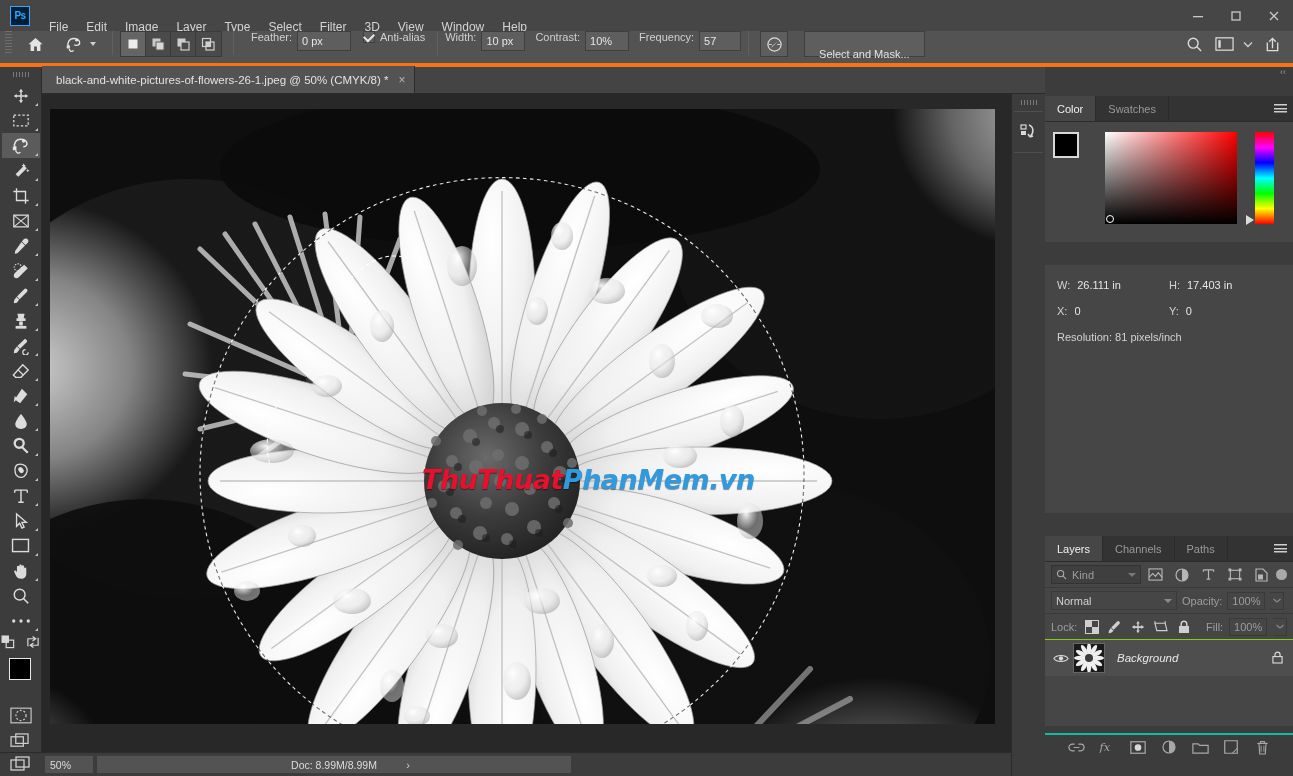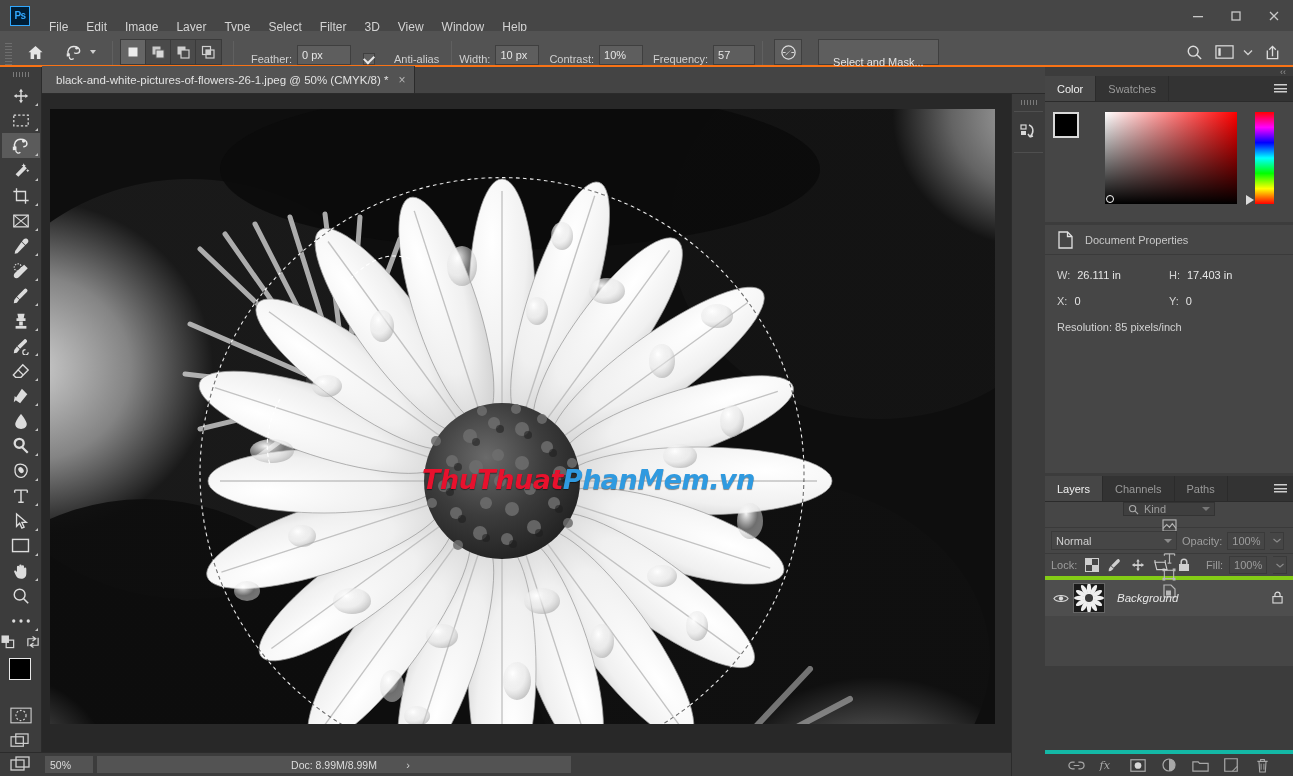--- a/index.html
+++ b/index.html
@@ -33,22 +33,22 @@
   .wincontrols { margin-left:auto; display:flex; height:31px; }
   .wc {
     width:38px;height:31px;display:flex;align-items:center;justify-content:center;
     color:#c0c0c0;
   }
   .wc svg{display:block;}
 
   
   .optbar {
     position:absolute; left:0; top:31px; width:1293px; height:36px;
-    background:#535353; border-bottom:2px solid #f97316;
-    display:flex; align-items:flex-end;
+    background:#535353; border-bottom:4px solid #f97316;
+    display:flex; align-items:flex-start;
   }
   .opt-grip {
     width:7px;height:22px;margin-left:5px;margin-right:6px;
     background:repeating-linear-gradient(to bottom,#6e6e6e 0 1px,transparent 1px 3px);
   }
   .opt-icon-btn {
     width:28px;height:26px;display:flex;align-items:center;justify-content:center;
     color:#e0e0e0;
   }
   .home-btn{ width:34px; }
@@ -186,21 +186,21 @@
     background:repeating-linear-gradient(to right,#7a7a7a 0 1px,transparent 1px 3px);}
   .mini-btn{width:30px;height:28px;margin:0 auto;display:flex;align-items:center;justify-content:center;color:#d6d6d6;}
   .mini-sep{height:1px;background:#4f4f4f;margin:6px 2px;}
 
   
   .rdock{
     position:absolute;left:1045px;top:67px;width:248px;height:709px;
     background:#3c3c3c;
   }
   .rdock-collapse{height:9px;display:flex;align-items:center;justify-content:flex-end;padding-right:7px;color:#9a9a9a;font-size:9px;}
-  .panel{ background:#0f172a; }
+  .panel{ background:#0f172a;margin-top:20px; }
   .ptabs{
     height:26px;background:#333333;display:flex;align-items:stretch;
     border-bottom:1px solid #2b2b2b;
   }
   .ptab{
     padding:0 12px;display:flex;align-items:center;font-size:11px;color:#999999;
     background:#333333;border-right:1px solid #2b2b2b;
   }
   .ptab.active{ background:#464646;color:#f0f0f0; }
   .pmenu{margin-left:auto;width:26px;display:flex;align-items:center;justify-content:center;}
@@ -230,51 +230,51 @@
   .propheader{height:30px;display:flex;align-items:center;gap:10px;padding:0 10px;border-bottom:1px solid #3a3a3a;}
   .propicon{width:20px;height:20px;display:flex;align-items:center;justify-content:center;}
   .propbody{padding:14px 12px 10px 12px;}
   .prow{display:flex;margin-bottom:14px;font-size:11px;color:#d2d2d2;}
   .pcell{width:50%;display:flex;gap:7px;}
   .pkey{color:#d2d2d2;}
   .pval{color:#e6e6e6;}
   .pres{font-size:11px;color:#d2d2d2;margin-top:8px;}
 
   
-  .lfilter{height:26px;display:flex;align-items:center;padding:0 6px;gap:3px;border-bottom:1px solid #3a3a3a;flex-direction:column;}
+  .lfilter{height:26px;display:flex;align-items:center;padding:0 6px;gap:3px;border-bottom:1px solid #3a3a3a;}
   .kindsel{
     width:92px;height:19px;background:#3f3f3f;border:1px solid #333;
     display:flex;align-items:center;gap:5px;padding:0 4px;font-size:11px;color:#9d9d9d;
   }
   .kindsel .dd{margin-left:auto;width:0;height:0;border-left:4px solid transparent;border-right:4px solid transparent;border-top:4px solid #777;}
   .lf-icon{width:24px;height:20px;display:flex;align-items:center;justify-content:center;color:#b4b4b4;}
   .lf-toggle{margin-left:auto;width:11px;height:11px;border-radius:50%;background:#a9a9a9;}
   .lblend{height:26px;display:flex;align-items:center;padding:0 6px;gap:5px;border-bottom:1px solid #3a3a3a;}
   .blendsel{
     width:126px;height:19px;background:#464646;border:1px solid #3a3a3a;
     display:flex;align-items:center;padding:0 4px;font-size:11px;color:#d0d0d0;
   }
   .blendsel .dd{margin-left:auto;width:0;height:0;border-left:4px solid transparent;border-right:4px solid transparent;border-top:4px solid #8b8b8b;}
   .lb-lab{font-size:11px;color:#9d9d9d;}
   .opval{width:38px;height:18px;background:#464646;border:1px solid #3a3a3a;font-size:11px;color:#9d9d9d;
     display:flex;align-items:center;justify-content:center;}
   .opdd{width:14px;height:18px;background:#464646;border:1px solid #3a3a3a;border-left:none;
     display:flex;align-items:center;justify-content:center;}
-  .llock{height:26px;display:flex;align-items:center;padding:0 6px;gap:6px;border-bottom:4px solid #84cc16;justify-content:space-between;}
+  .llock{height:26px;display:flex;align-items:center;padding:0 6px;gap:6px;border-bottom:1px solid #84cc16;justify-content:space-between;}
   .lk-icon{width:17px;height:18px;display:flex;align-items:center;justify-content:center;color:#cfcfcf;}
   .layerrow{height:36px;display:flex;align-items:center;background:#4e4e4e;padding-left:4px;}
   .eyecol{width:24px;display:flex;align-items:center;justify-content:center;color:#d8d8d8;}
   .lthumb{width:32px;height:30px;border:1px solid #666;overflow:hidden;background:#111;flex:none;}
   .lthumb svg{display:block;}
   .lname{font-size:11.5px;color:#e8e8e8;font-style:italic;margin-left:12px;flex:1;}
   .llockicon{margin-right:10px;color:#d8d8d8;}
   .layerlist{height:86px;background:#464646;}
   .lfooter{
-    position:absolute;left:0;bottom:0;width:248px;height:26px;background:#3c3c3c;
-    display:flex;align-items:center;justify-content:center;gap:13px;border-top:4px solid #14b8a6;
+    position:absolute;left:0;bottom:17px;width:248px;height:26px;background:#3c3c3c;
+    display:flex;align-items:center;justify-content:center;gap:13px;border-top:2px solid #14b8a6;
   }
   .lf-btn{width:18px;height:18px;display:flex;align-items:center;justify-content:center;color:#a8a8a8;}
   .rpanel-sep{height:3px;background:#3c3c3c;}
 </style>
 </head>
 <body>
 
 <div id="app">
 
   <div class="menubar">
@@ -352,21 +352,21 @@
             <rect x="5" y="5" width="8" height="8" fill="none" stroke="#d0d0d0" stroke-width="1.2"></rect>
             <rect x="5" y="5" width="4.5" height="4.5" fill="#cfcfcf"></rect>
           </svg>
       </div>
     </div>
     <div class="sep"></div>
     <span class="opt-label">Feather:</span>
     <input class="opt-input w-feather" value="0 px" style="">
     <div class="chk-wrap">
       <span class="chk on"></span>
-      <span class="opt-label" style="margin-left:14px">Anti-alias</span>
+      <span class="opt-label" style="margin-left:0">Anti-alias</span>
     </div>
     <div class="sep"></div>
     <span class="opt-label" style="margin-left:0">Width:</span>
     <input class="opt-input w-width" value="10 px" style="">
     <span class="opt-label">Contrast:</span>
     <input class="opt-input w-contrast" value="10%" style="">
     <span class="opt-label">Frequency:</span>
     <input class="opt-input w-freq" value="57" style="">
     <div class="sep"></div>
     <div class="refine-btn">
@@ -910,29 +910,20 @@
         <div class="cp-strip">
           <div class="cp-stripmark"></div>
         </div>
       </div>
     </div>
 
     <div class="rpanel-sep"></div>
 
     <div class="panel">
       <div class="pbody" style="height:248px;">
-        <div class="propheader">
-          <span class="propicon">
-            <svg width="15" height="18" viewBox="0 0 15 18">
-                <path d="M1 1 H9.5 L14 5.5 V17 H1 Z" fill="none" stroke="#e0e0e0" stroke-width="1.3"></path>
-                <path d="M9.5 1 V5.5 H14" fill="none" stroke="#e0e0e0" stroke-width="1.3"></path>
-              </svg>
-          </span>
-          <span>Document Properties</span>
-        </div>
         <div class="propbody">
           <div class="prow">
             <span class="pcell">
               <span class="pkey">W:</span>
               <span class="pval">26.111 in</span>
             </span>
             <span class="pcell">
               <span class="pkey">H:</span>
               <span class="pval">17.403 in</span>
             </span>
@@ -940,21 +931,21 @@
           <div class="prow">
             <span class="pcell">
               <span class="pkey">X:</span>
               <span class="pval">0</span>
             </span>
             <span class="pcell">
               <span class="pkey">Y:</span>
               <span class="pval">0</span>
             </span>
           </div>
-          <div class="pres">Resolution: 85 pixels/inch</div>
+          <div class="pres">Resolution: 81 pixels/inch</div>
         </div>
       </div>
     </div>
 
     <div class="rpanel-sep"></div>
 
     <div class="panel">
       <div class="ptabs">
         <div class="ptab active">Layers</div>
         <div class="ptab">Channels</div>

